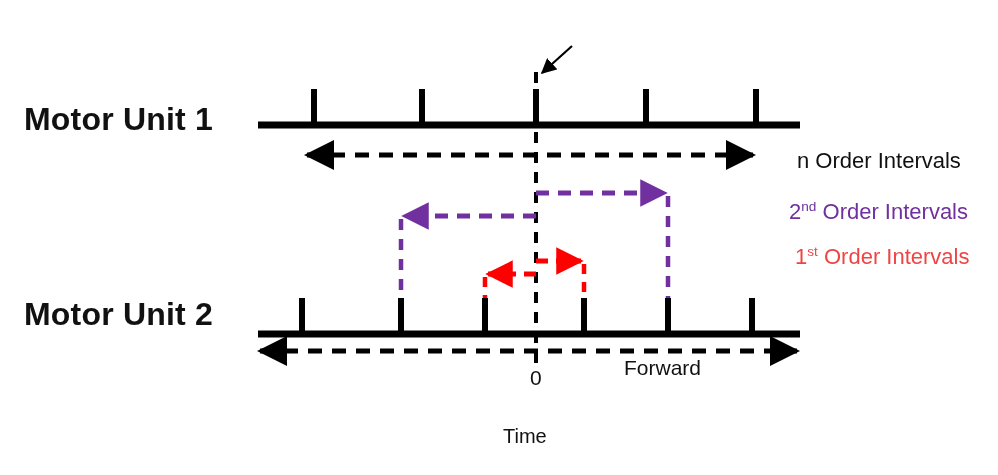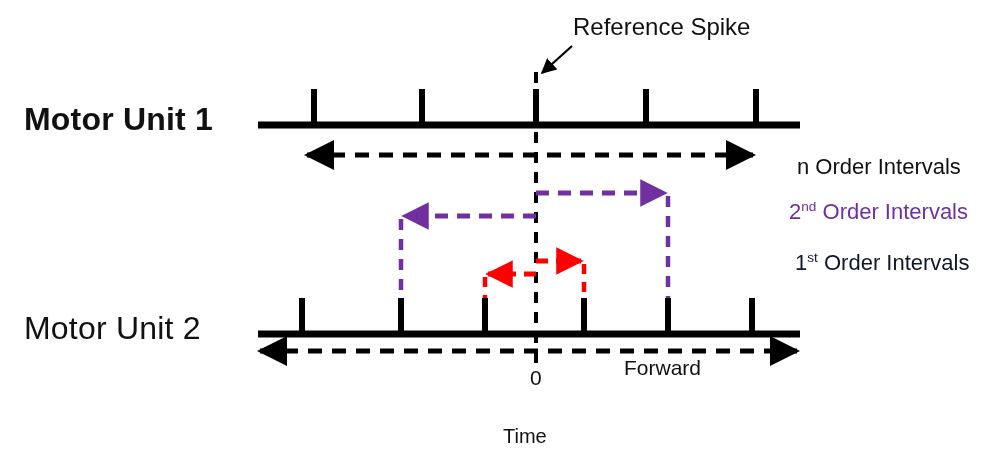--- a/index.html
+++ b/index.html
@@ -26,34 +26,34 @@
     position: absolute;
     white-space: nowrap;
     color: #111111;
     font-family: "Liberation Sans", sans-serif;
   }
   .unit-label {
     font-size: 32px;
     letter-spacing: 0.2px;
   }
   #label-motor-unit-1 { left: 24px; top: 101px; font-weight: bold; }
-  #label-motor-unit-2 { left: 24px; top: 310px; }
+  #label-motor-unit-2 { left: 24px; top: 296px; font-weight: bold; }
 
   #label-reference-spike {
     left: 573px;
     top: 13px;
     font-size: 24px;
   }
 
   .legend-item {
     font-size: 22px;
   }
-  #legend-n-order   { left: 797px; top: 154px; color: #111111; }
+  #legend-n-order   { left: 797px; top: 148px; color: #111111; }
   #legend-2nd-order { left: 789px; top: 199px; color: #7030A0; }
-  #legend-1st-order { left: 795px; top: 250px; color: #0f172a; }
+  #legend-1st-order { left: 795px; top: 244px; color: #ef4444; }
   .legend-item sup {
     font-size: 0.62em;
     vertical-align: super;
     line-height: 0;
   }
 
   .axis-note {
     font-size: 21px;
   }
   #label-backward { left: 313px; top: 366px; }
@@ -132,21 +132,20 @@
       <line x1="752" y1="298" x2="752" y2="334" stroke="#000000" stroke-width="6"></line>
     </g>
 
     <line x1="260" y1="351" x2="797" y2="351" stroke="#000000" stroke-width="5" stroke-dasharray="14,10" marker-start="url(#arrow-black-end)" marker-end="url(#arrow-black-end)"></line>
   </svg>
 
   <div class="txt unit-label" id="label-motor-unit-1">Motor Unit 1</div>
 
   <div class="txt unit-label" id="label-motor-unit-2">Motor Unit 2</div>
 
-  <div class="txt" id="label-reference-spike">Reference Spike</div>
 
   <div class="txt legend-item" id="legend-n-order">n Order Intervals</div>
 
   <div class="txt legend-item" id="legend-2nd-order"><span>2</span><sup>nd</sup><span> Order Intervals</span></div>
 
   <div class="txt legend-item" id="legend-1st-order"><span>1</span><sup>st</sup><span> Order Intervals</span></div>
 
 
   <div class="txt axis-note" id="label-zero">0</div>
 

